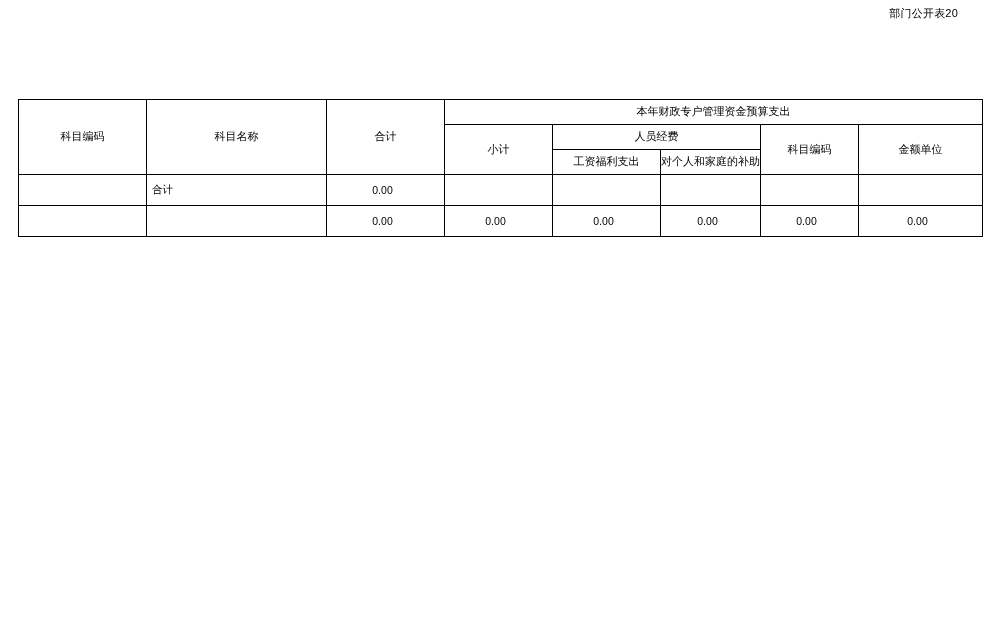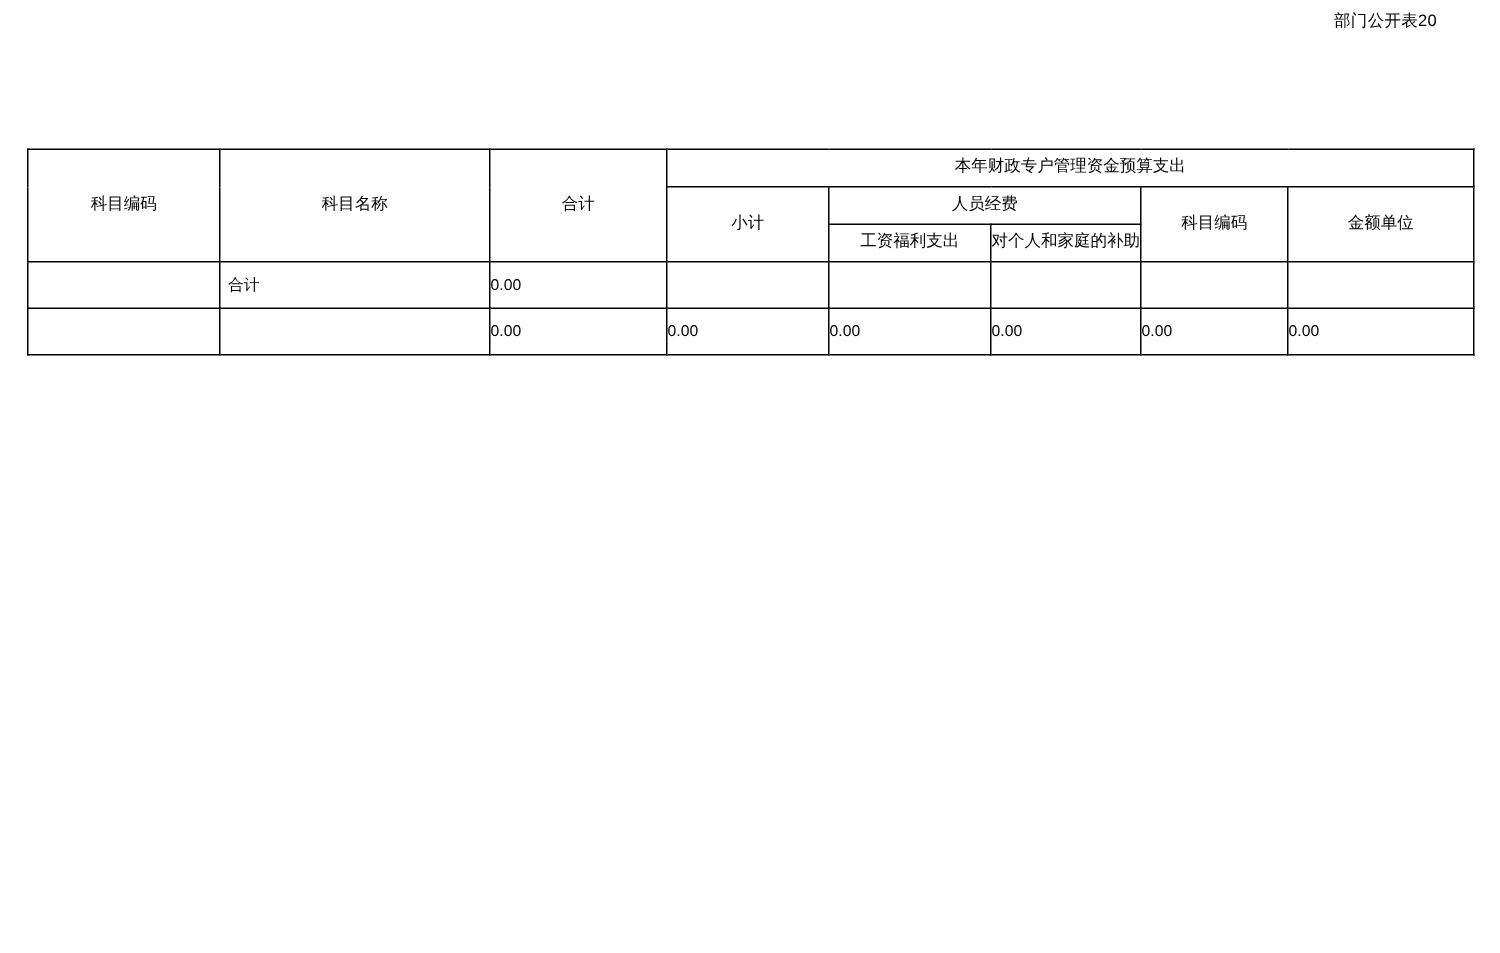--- a/index.html
+++ b/index.html
@@ -91,21 +91,21 @@
   }
   .hcell.mid {
     height: 24px;
   }
   .dcell {
     height: 30px;
     font-size: 10.5px;
     vertical-align: middle;
   }
   .dcell.num {
-    text-align: left;
+    text-align: center;
     padding-right: 6px;
   }
   .dcell.txt {
     text-align: left;
     padding-left: 5px;
   }
   .note {
     position: absolute;
     top: 234px;
     left: 18px;

